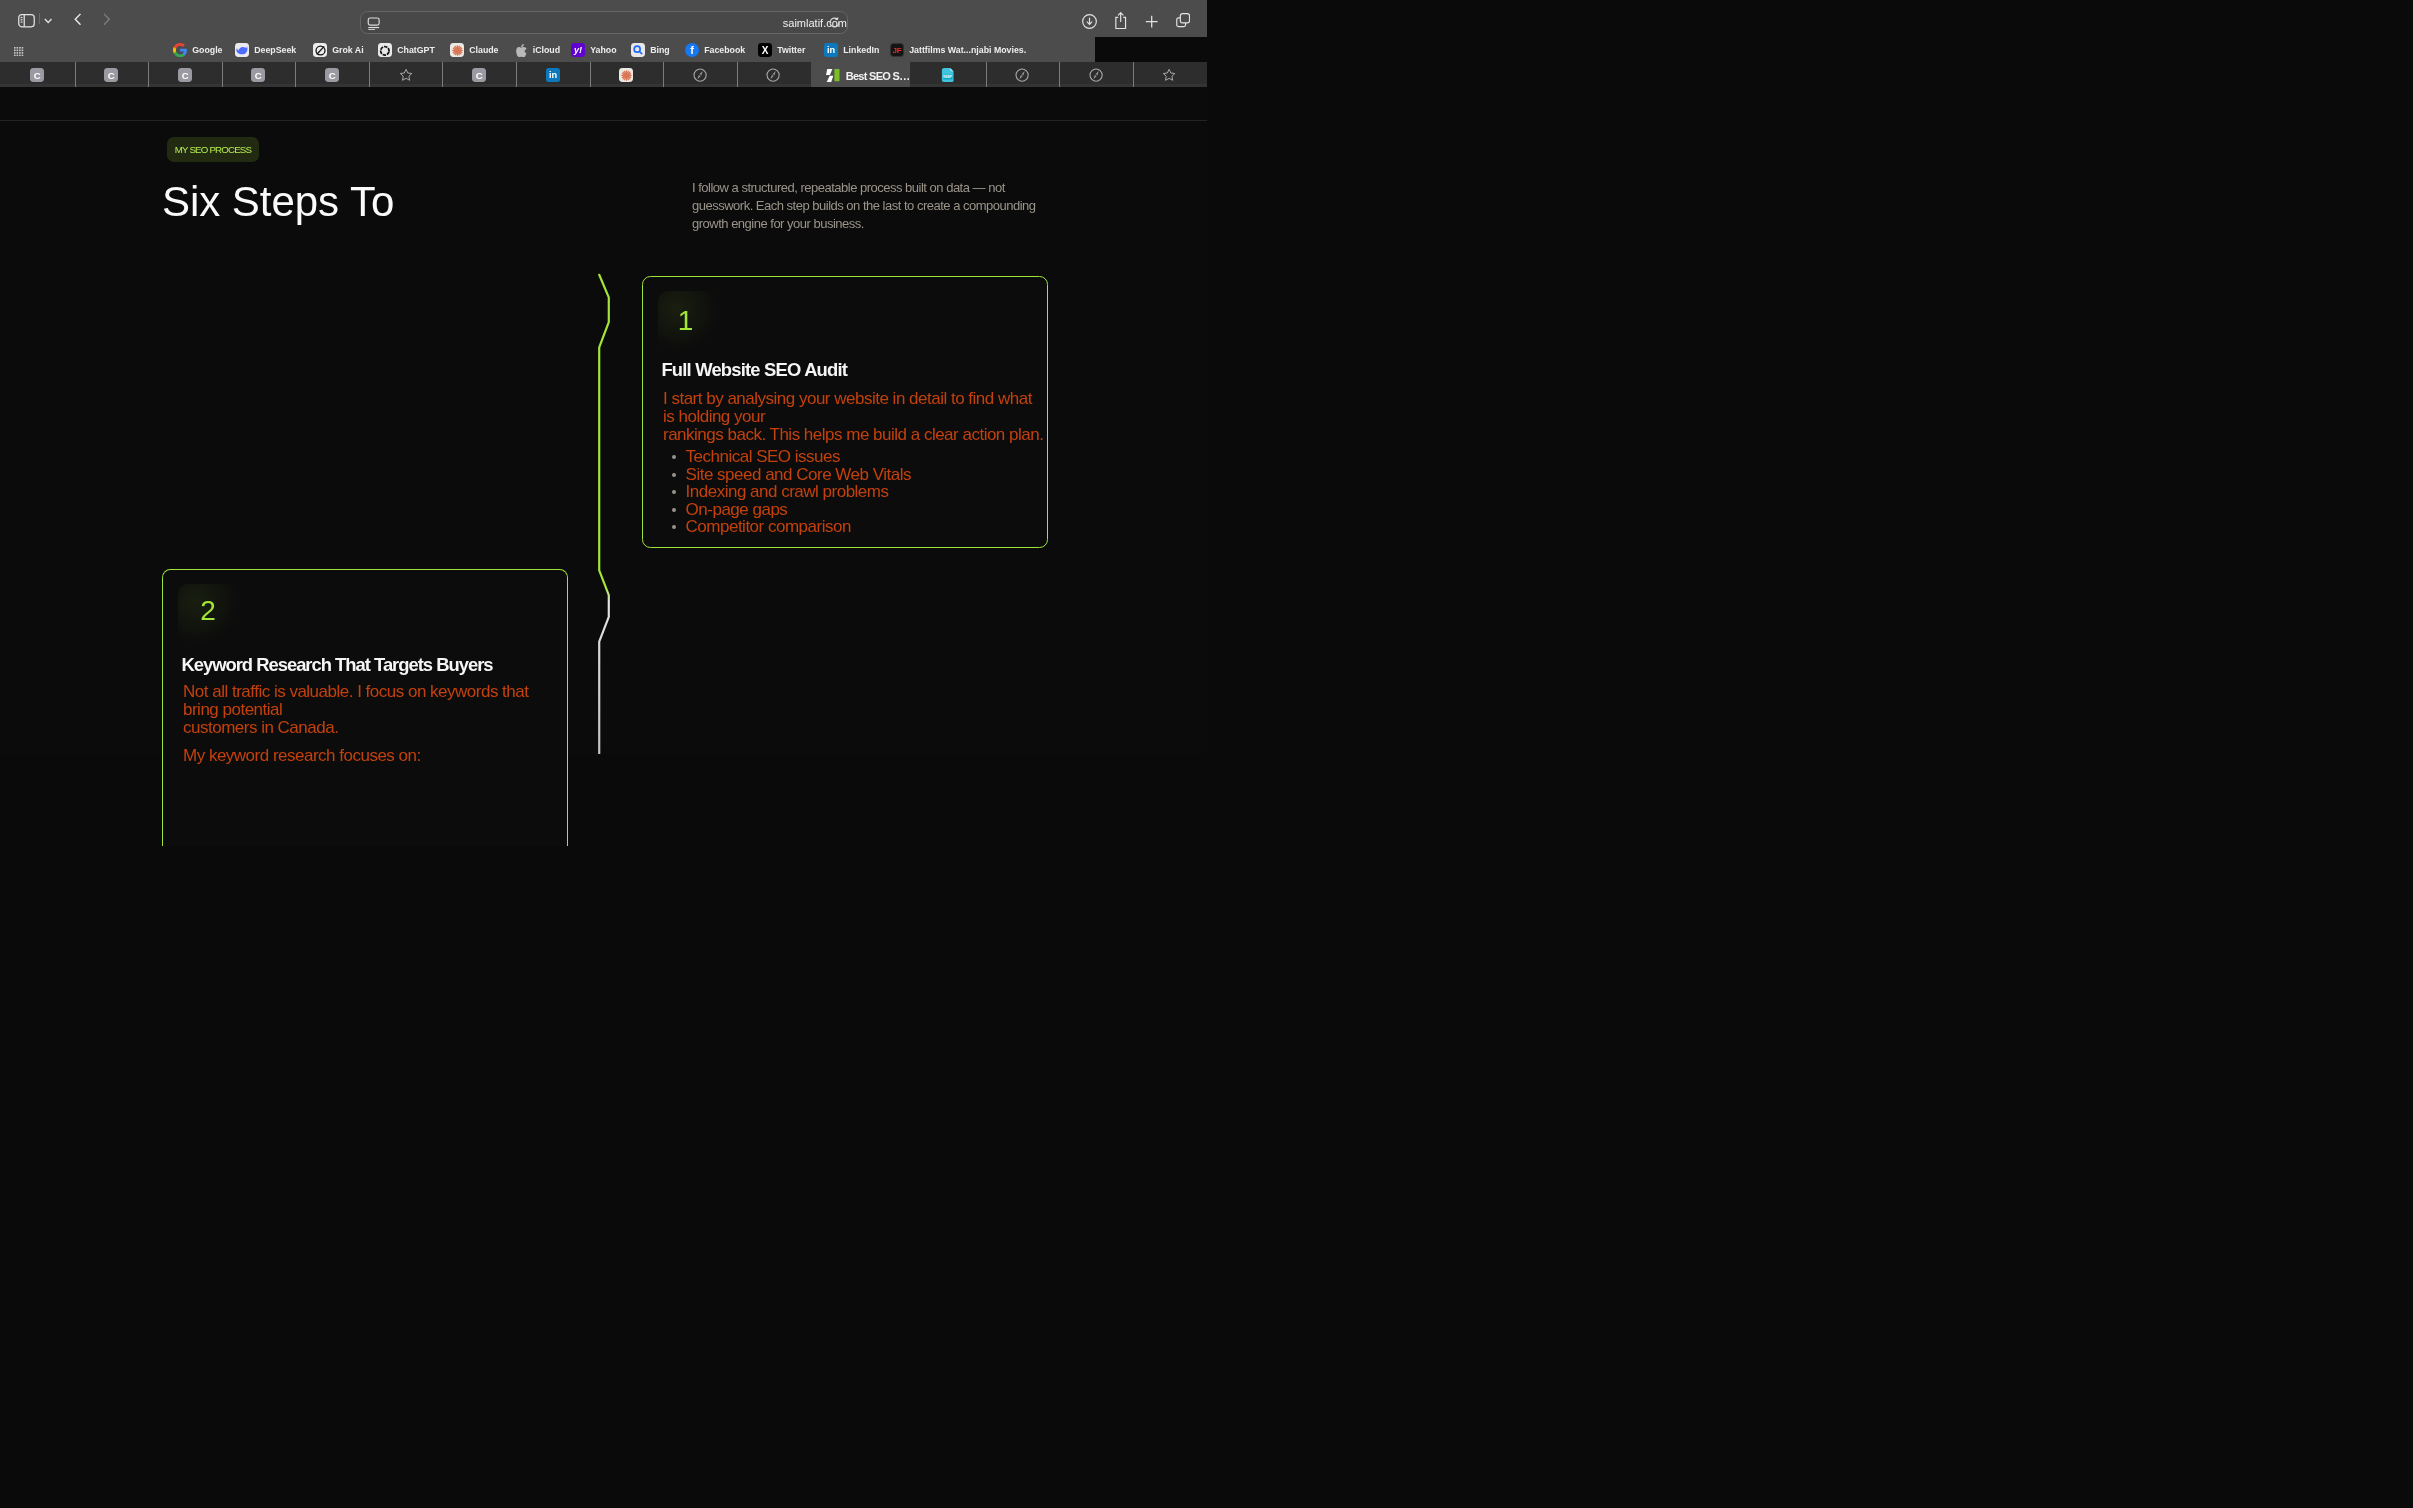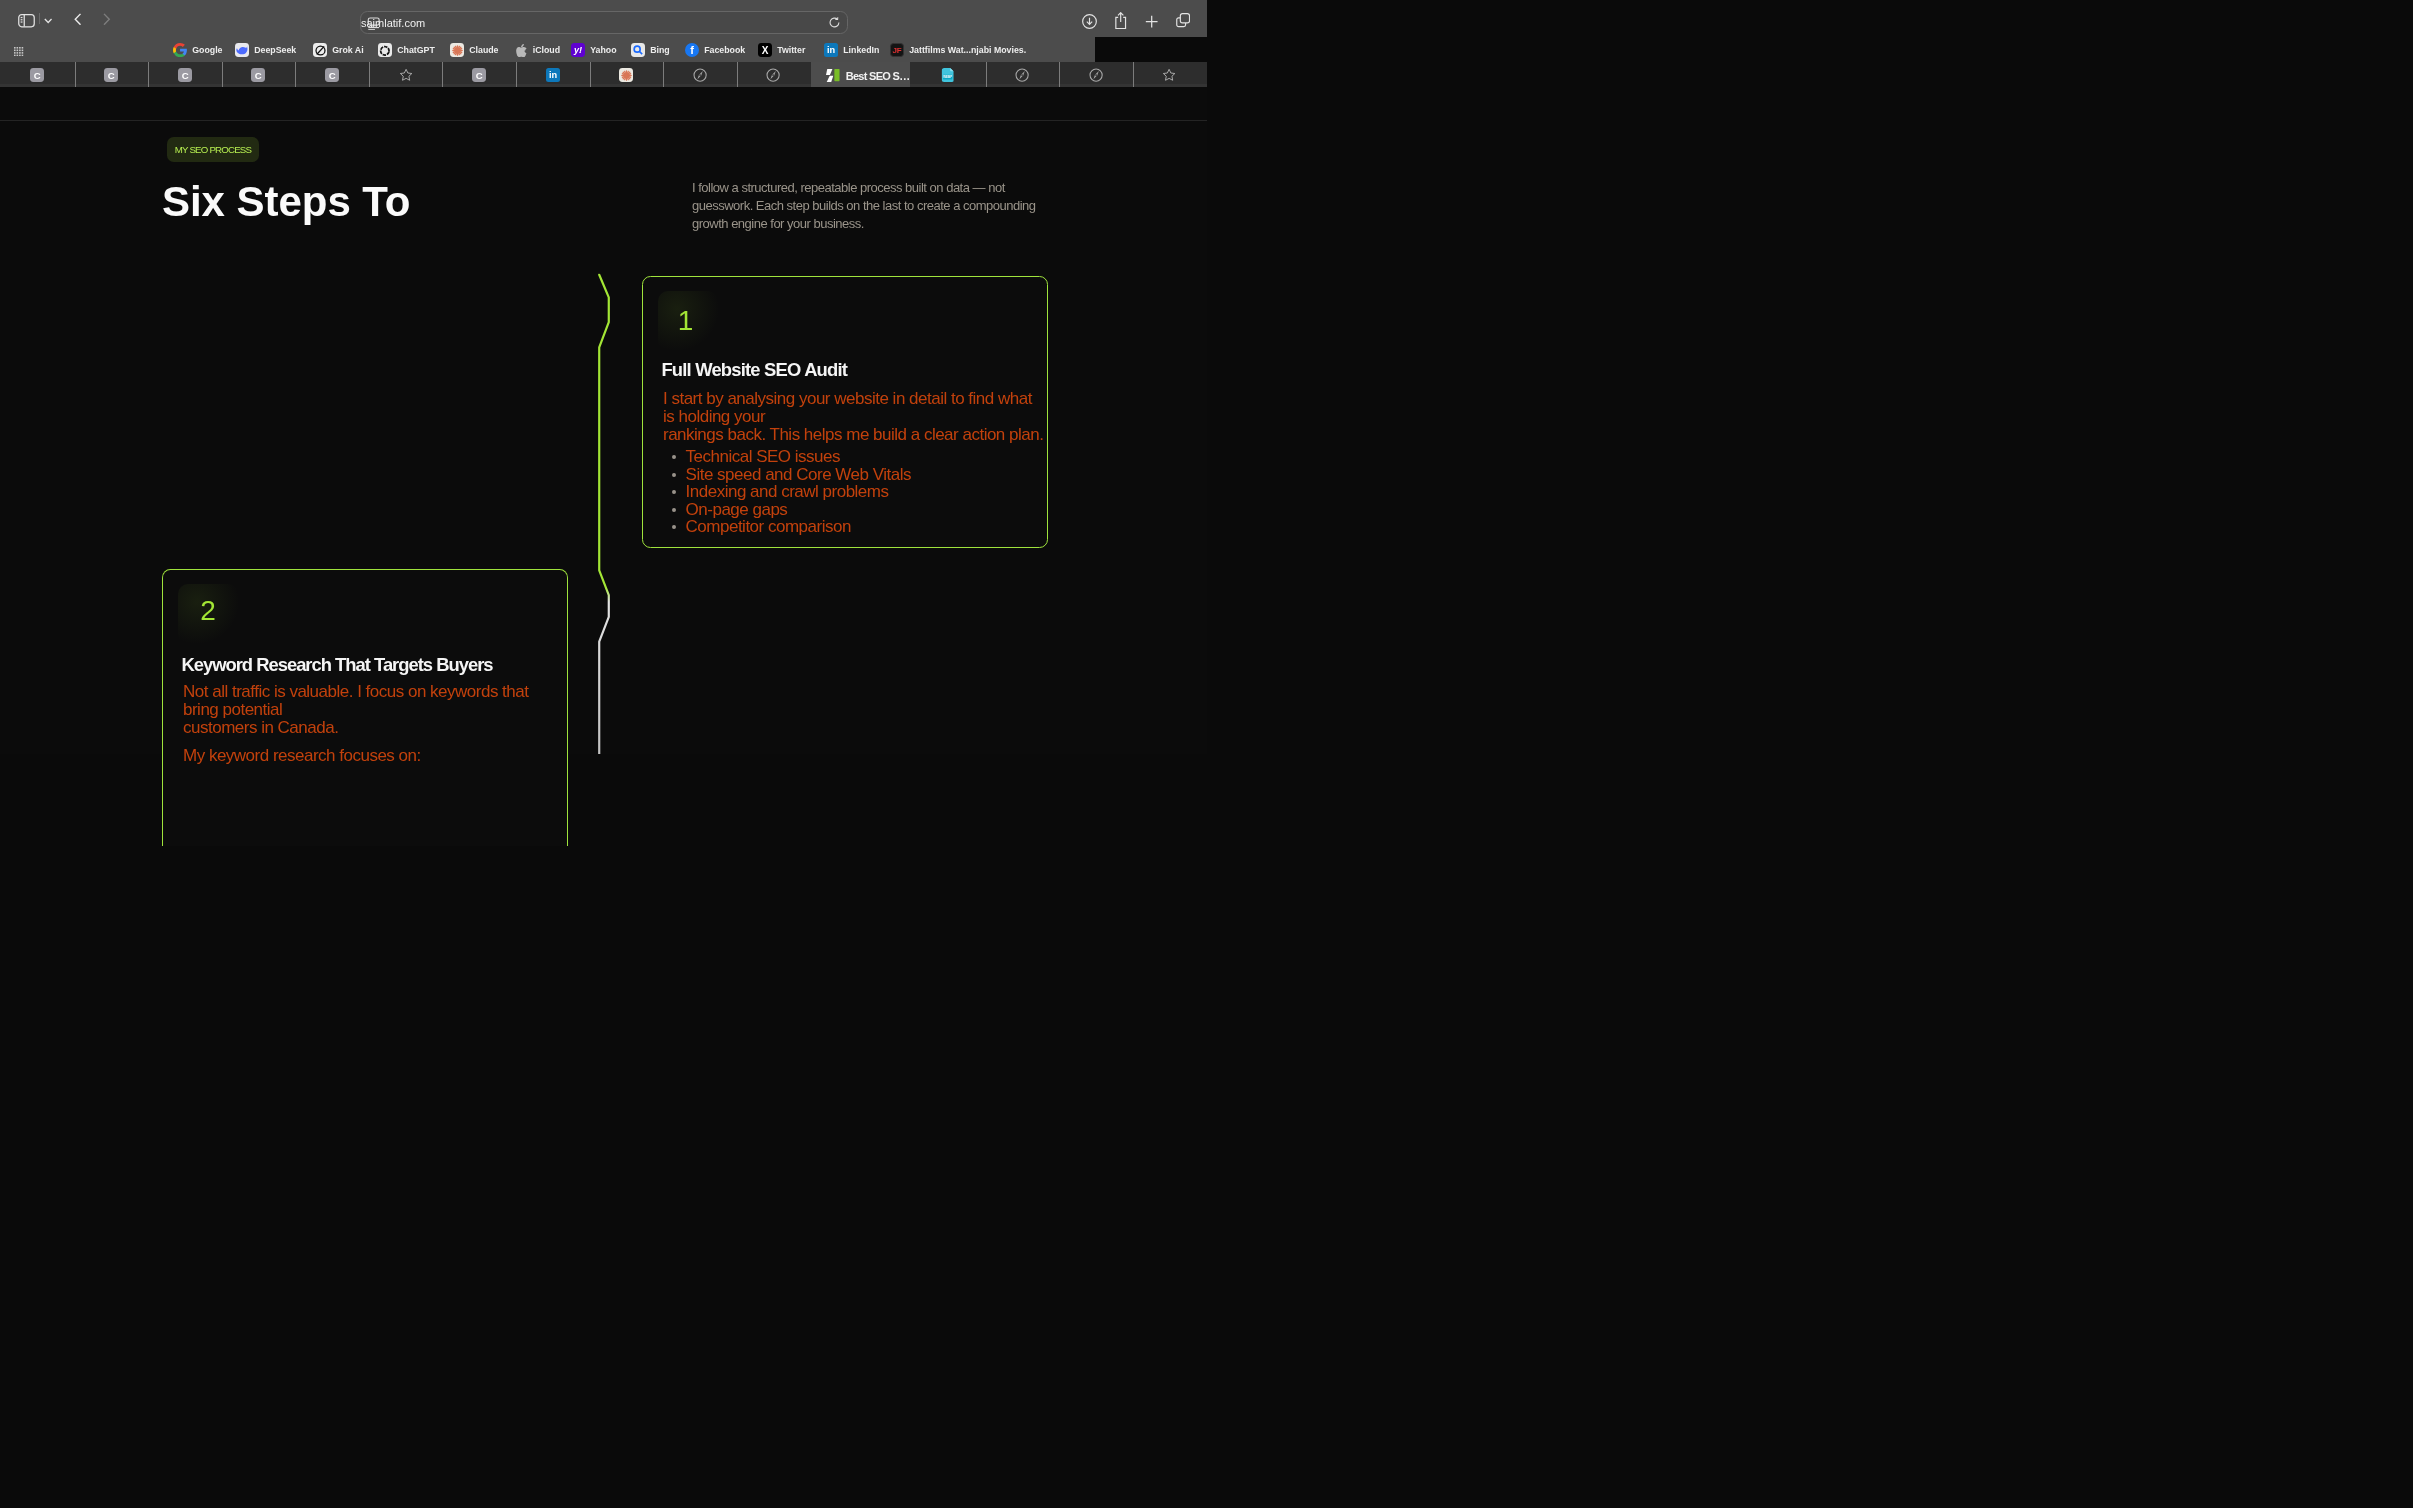--- a/index.html
+++ b/index.html
@@ -2,33 +2,33 @@
 <html style="font-size:13.4px"><head><meta charset="utf-8"><style>
 *{margin:0;padding:0;box-sizing:border-box}
 html,body{width:1207px;height:754px;overflow:hidden;background:#0a0a0a;font-family:"Liberation Sans",sans-serif}
 #root{position:absolute;inset:0;width:1207px;height:754px}
 
 #toolbar{position:absolute;left:0;top:0;width:1207px;height:37px;background:#4c4c4c}
 #bookmarks{position:absolute;left:0;top:37px;width:1095px;height:25px;background:#4c4c4c}
 #tabbar{position:absolute;left:0;top:62px;width:1207px;height:25px;background:#2d2d2d}
 .tbtn{position:absolute;color:#e3e3e3}
 #urlfield{position:absolute;left:360px;top:10.5px;width:488px;height:23px;border:0.8px solid #666;border-radius:7.5px;background:#484848}
-#urltext{position:absolute;left:0;right:0;top:5px;text-align:left;font-size:11px;color:#f0f0f0}
+#urltext{position:absolute;left:0;right:0;top:5px;text-align:right;font-size:11px;color:#f0f0f0}
 .bmitem{position:absolute;top:5.9px;height:15px;display:flex;align-items:center;gap:5px;color:#ededed;font-size:8.8px;font-weight:700;white-space:nowrap}
 .fav{width:14.2px;height:14.2px;border-radius:3.4px;flex:0 0 auto;display:flex;align-items:center;justify-content:center;position:relative;overflow:hidden}
 .tabsep{position:absolute;top:0;width:0.8px;height:25px;background:#7c7c7c}
 .tabfav{position:absolute;top:6.3px;width:14.2px;height:14.2px;margin:0}
 .cfav{background:#9b9aa2;color:#fff;font-size:9.6px;font-weight:700}
 #activetab{position:absolute;left:811px;top:0;width:99px;height:25px;background:#4d4d4d;display:flex;align-items:center;justify-content:center;gap:5px;color:#f2f2f2;font-size:11px;letter-spacing:-0.7px;font-weight:700;padding-left:15px;padding-top:2.5px}
 #tabstrip{position:absolute;left:0;top:22px;width:1207px;height:3.4px;background:#343434}
 
 #page{position:absolute;left:0;top:87px;width:1207px;height:667px;background:#0b0b0b}
 #navline{position:absolute;left:0;top:33px;width:1207px;height:0.8px;background:#242424}
 .pill{position:absolute;left:167px;top:50px;width:92px;height:25px;background:#222a12;border-radius:6.7px;color:#b7ef51;font-size:9.7px;letter-spacing:-0.8px;font-weight:400;text-align:center;line-height:25px}
-h1{position:absolute;left:162px;top:89px;font-size:42px;line-height:51px;font-weight:700;color:#fafafa}
+h1{position:absolute;left:162px;top:89px;font-size:42px;line-height:51px;font-weight:400;color:#fafafa}
 h1 .l1{letter-spacing:-0.04px}
 h1 .l2{letter-spacing:0.5px}
 #lead{position:absolute;left:692px;top:92px;font-size:13px;line-height:18px;color:#9a948a;letter-spacing:-0.5px}
 .card{position:absolute;border:1.3px solid #9fe33c;border-radius:8.4px;background:#0c0c0c}
 #c1{left:642px;top:189px;width:406px;height:272px}
 #c2{left:162px;top:482px;width:406px;height:277px;border-bottom:none;border-radius:8.4px 8.4px 0 0}
 .tile{position:absolute;left:15px;top:14.2px;width:60px;height:60px;border-radius:10px;background:radial-gradient(ellipse 90% 90% at 32% 30%,rgba(163,230,53,0.085),rgba(163,230,53,0.0) 78%)}
 .num{position:absolute;left:15px;top:14.2px;width:60px;height:60px;text-align:center;line-height:60px;font-size:28px;color:#a3e635;font-weight:400}
 .ctitle{position:absolute;left:18.4px;font-size:18.4px;font-weight:700;color:#f5f5f5;white-space:nowrap}
 .cbody{position:absolute;left:20px;font-size:17px;line-height:18px;color:#c2410c;letter-spacing:-0.5px}

